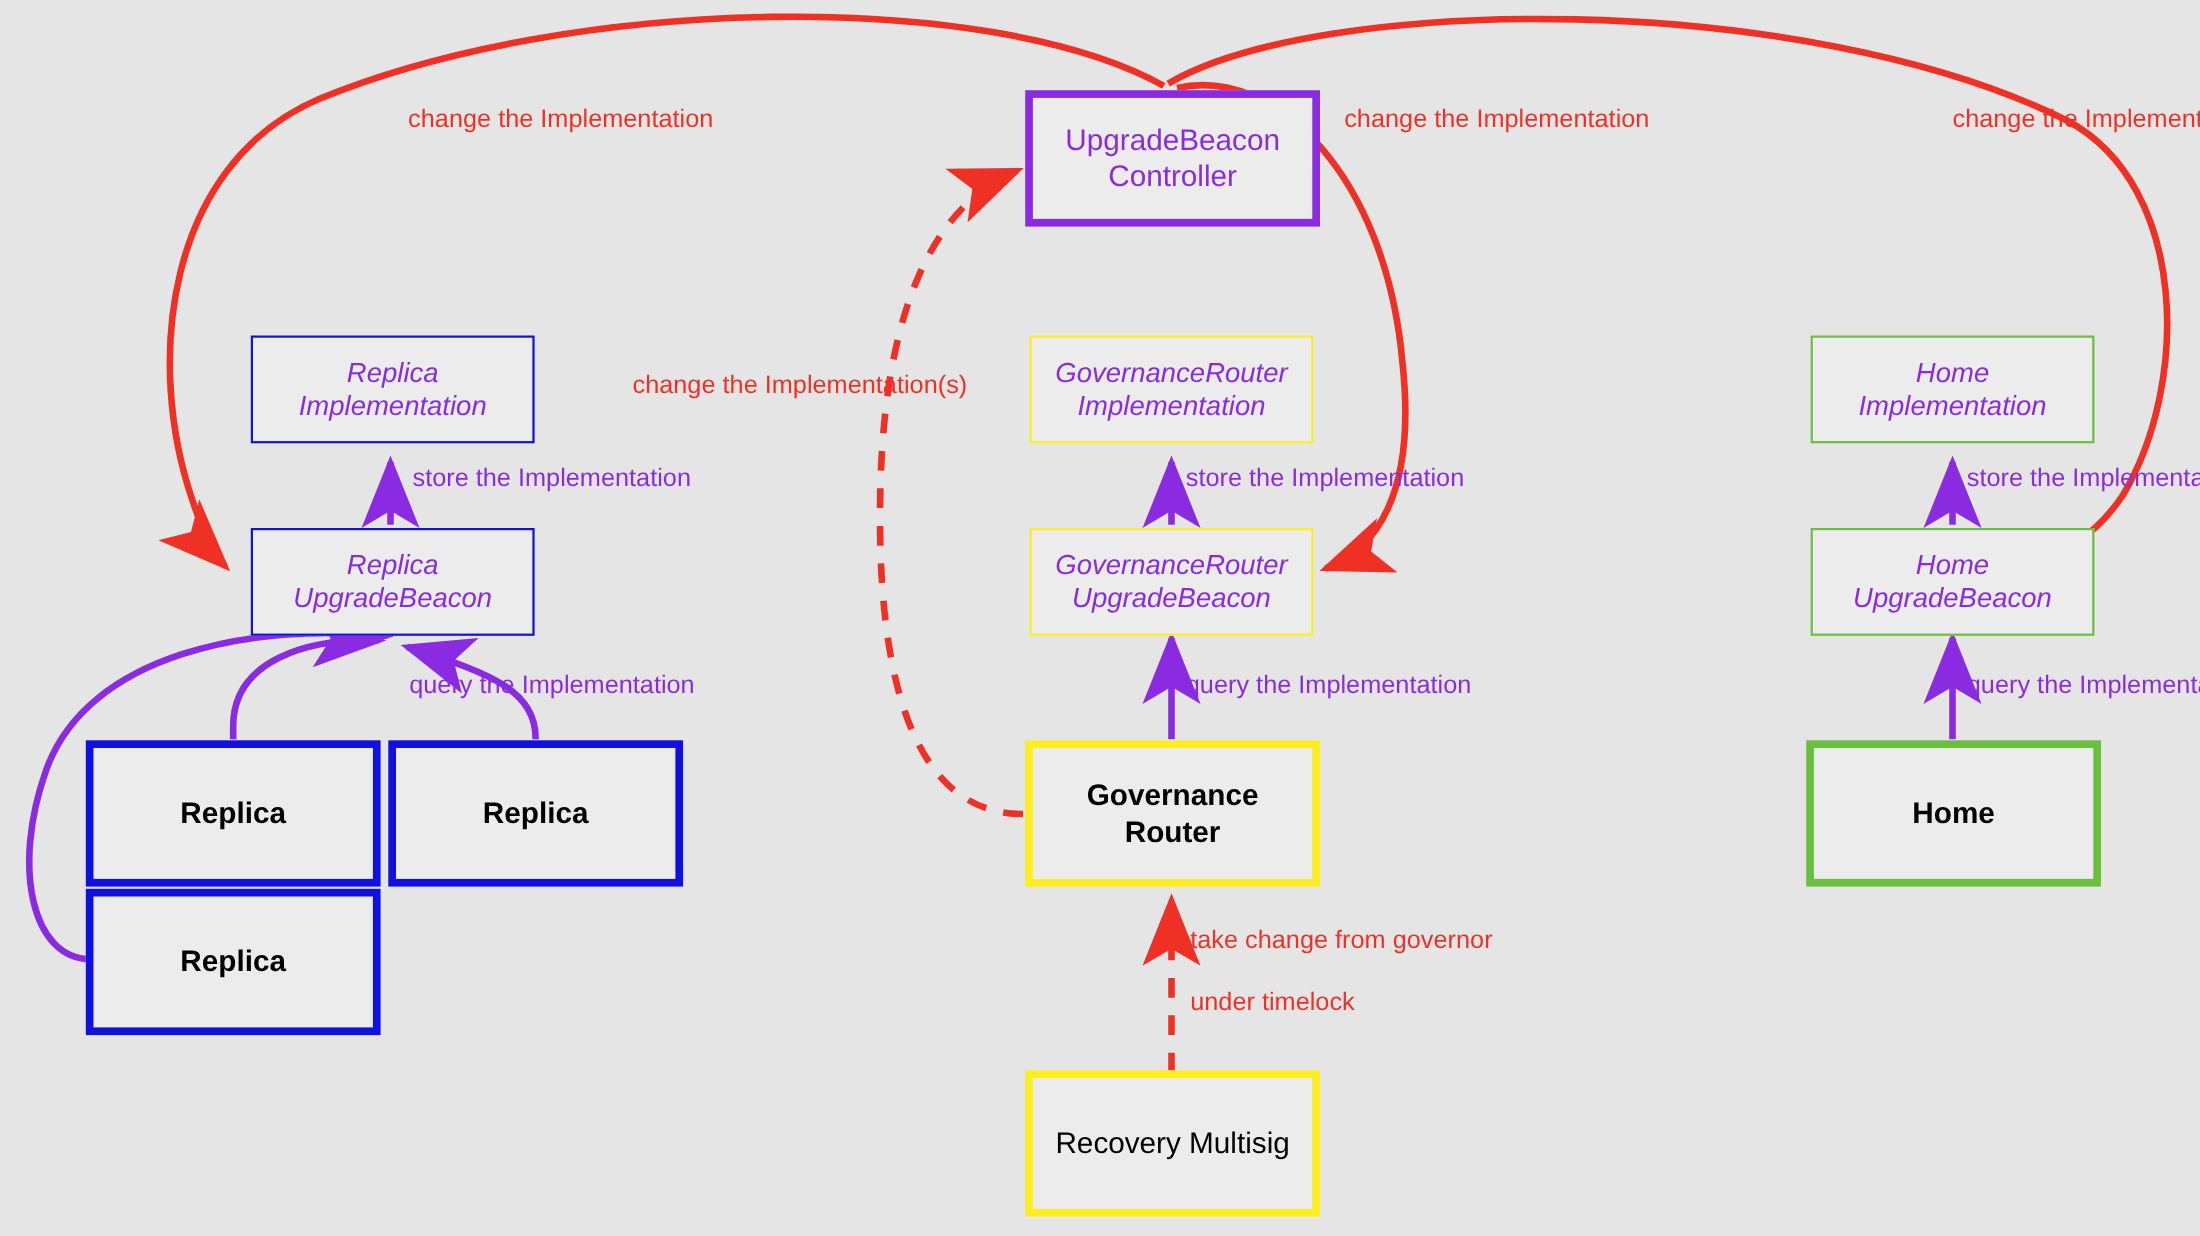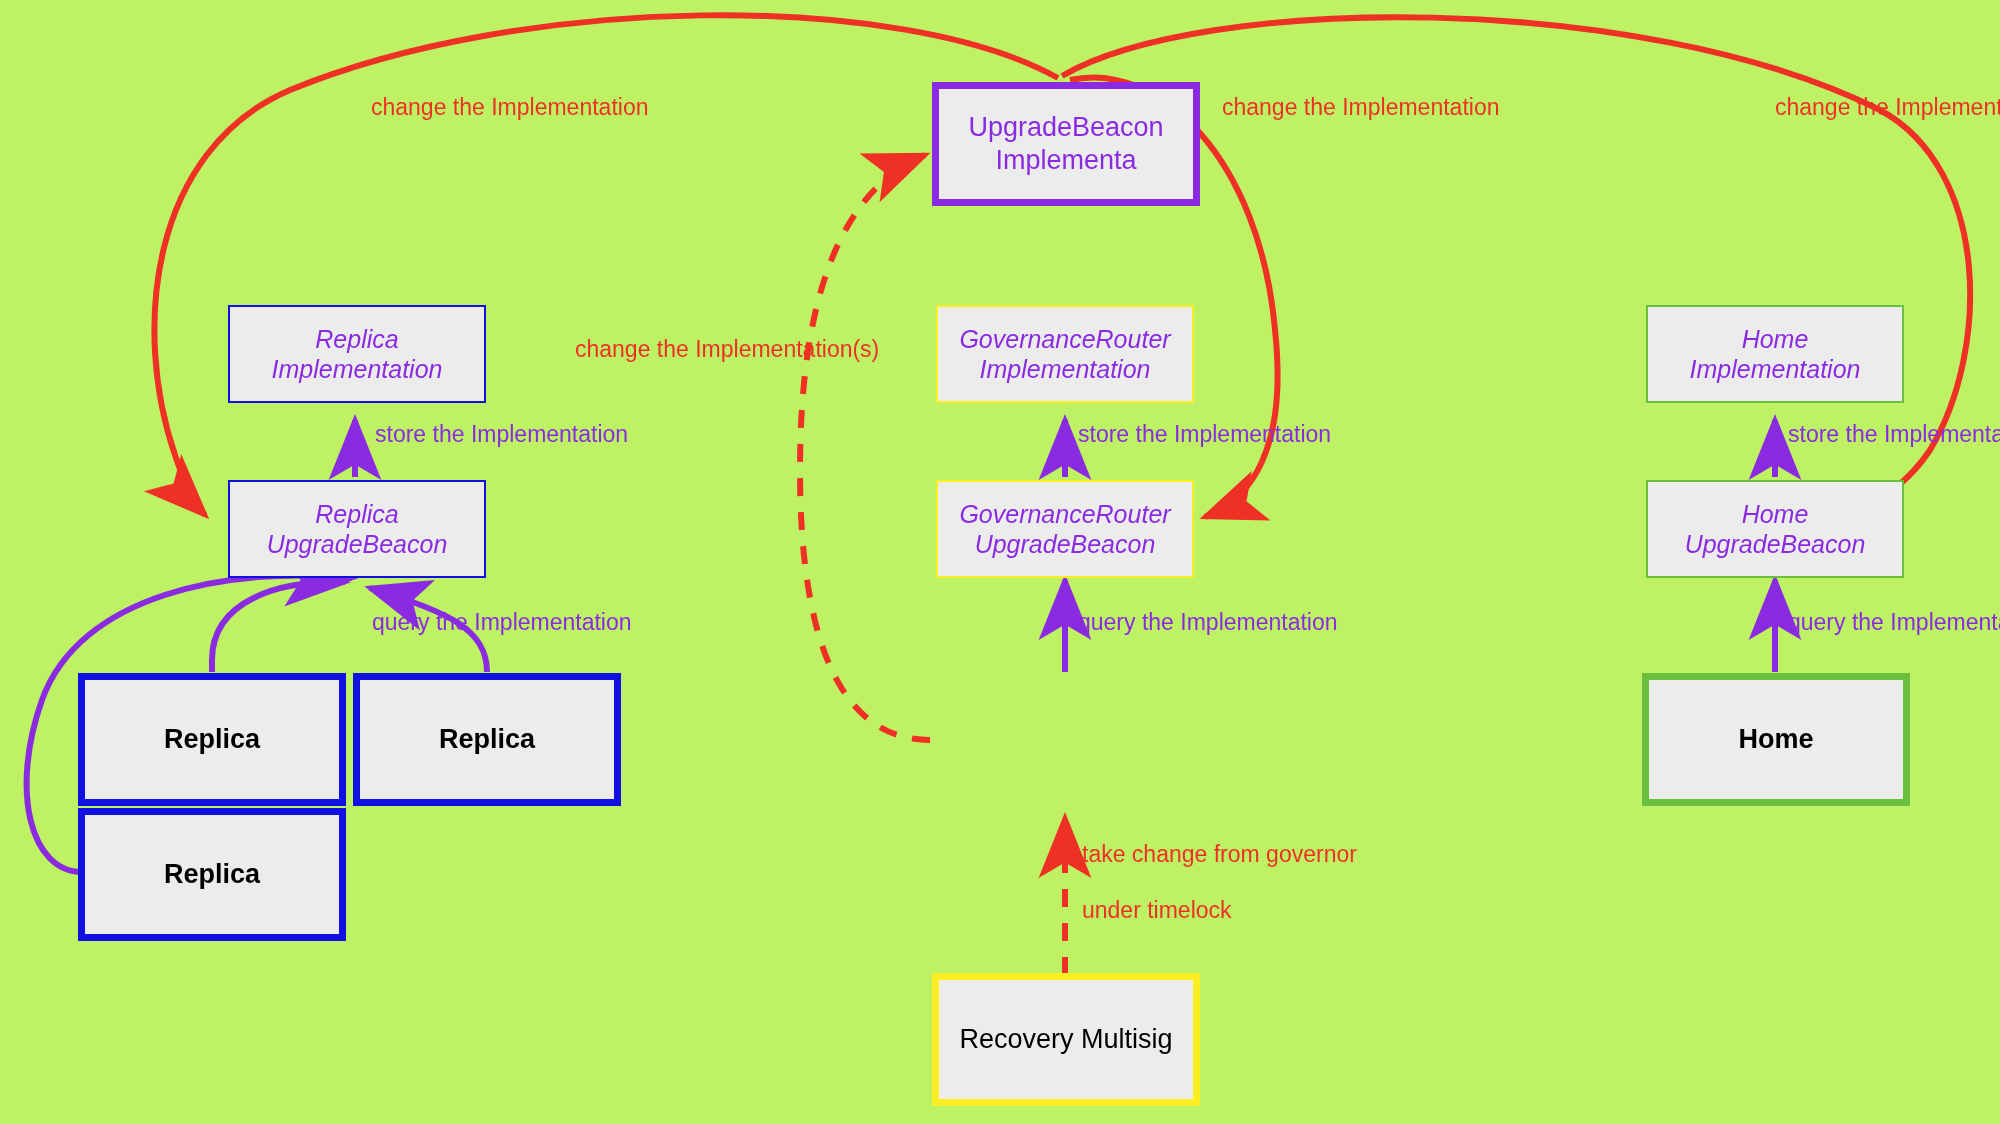--- a/index.html
+++ b/index.html
@@ -7,21 +7,21 @@
     padding: 0;
     background: #ffffff;
   }
   body {
     font-family: "Liberation Sans", sans-serif;
   }
   #canvas {
     position: relative;
     width: 2000px;
     height: 1124px;
-    background: #bef264;
+    background: #e5e5e5;
     overflow: hidden;
   }
   #edges {
     position: absolute;
     left: 0;
     top: 0;
     width: 2000px;
     height: 1124px;
     pointer-events: none;
   }
@@ -114,21 +114,21 @@
     <path d="M 82,872 C 30,872 10,790 42,700 C 80,594 230,566 352,578" fill="none" stroke="#8A2BE2" stroke-width="6" marker-end="url(#arrow-purple)"></path>
 
     <path d="M 1065,672 L 1065,580" fill="none" stroke="#8A2BE2" stroke-width="6" marker-end="url(#arrow-purple)"></path>
 
     <path d="M 1775,672 L 1775,580" fill="none" stroke="#8A2BE2" stroke-width="6" marker-end="url(#arrow-purple)"></path>
   </svg>
 
   <div class="node controller" style="left:932px; top:82px; width:268px; height:124px;">
     <div>
       <span>UpgradeBeacon</span><br>
-      <span>Implementa</span>
+      <span>Controller</span>
     </div>
   </div>
 
   <div class="node beacon" style="left:228px; top:305px; width:258px; height:98px; border-color:#1010E0;">
     <div>
       <span>Replica</span><br>
       <span>Implementation</span>
     </div>
   </div>
 
@@ -158,20 +158,26 @@
     </div>
   </div>
 
   <div class="node beacon" style="left:936px; top:480px; width:258px; height:98px; border-color:#FCEE21;">
     <div>
       <span>GovernanceRouter</span><br>
       <span>UpgradeBeacon</span>
     </div>
   </div>
 
+  <div class="node inst" style="left:932px; top:673px; width:268px; height:133px; border-color:#FCEE21;">
+    <div>
+      <span>Governance</span><br>
+      <span>Router</span>
+    </div>
+  </div>
 
   <div class="node inst-plain" style="left:932px; top:973px; width:268px; height:133px; border-color:#FCEE21;">
     <span>Recovery Multisig</span>
   </div>
 
   <div class="node beacon" style="left:1646px; top:305px; width:258px; height:98px; border-color:#6ABF3E;">
     <div>
       <span>Home</span><br>
       <span>Implementation</span>
     </div>

